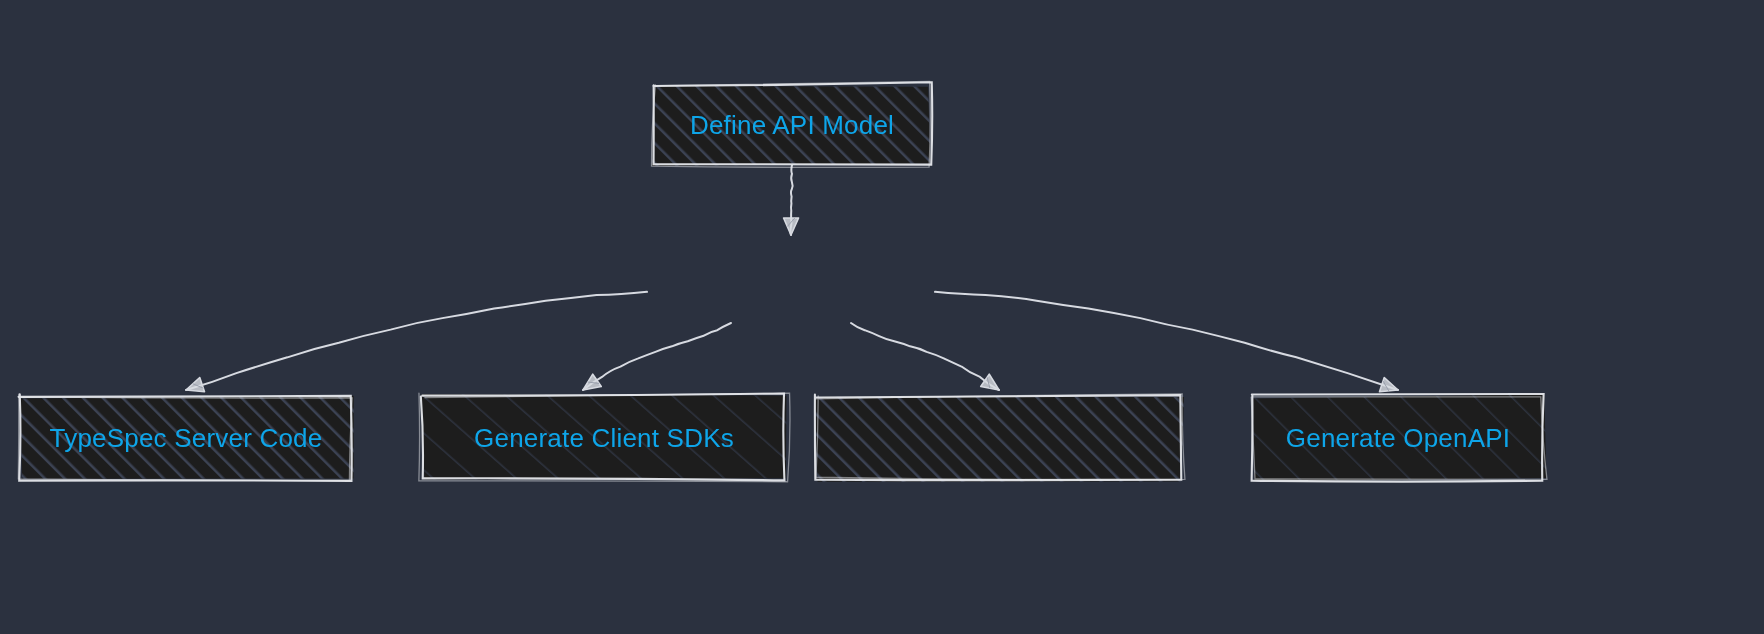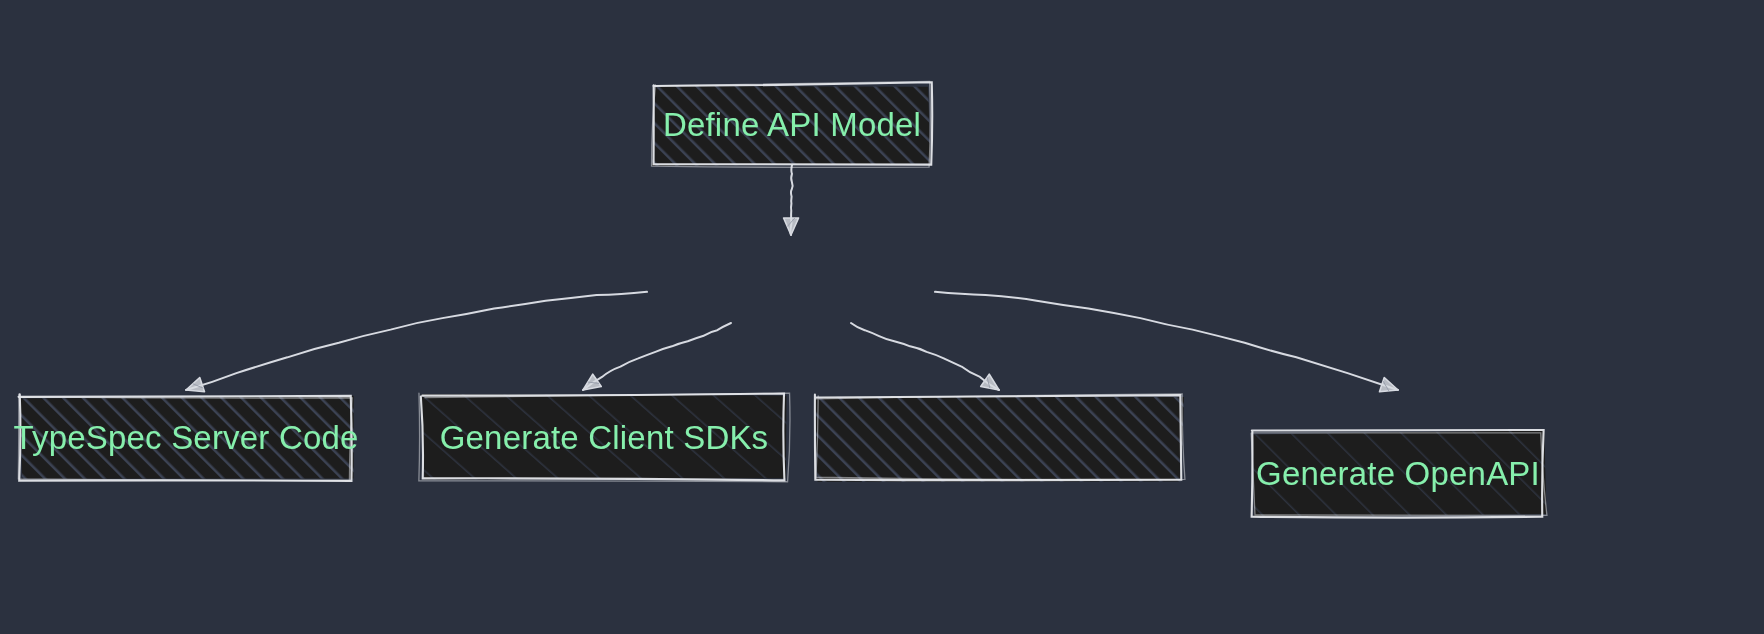--- a/index.html
+++ b/index.html
@@ -41,22 +41,22 @@
   .node-shape {
     position: absolute;
     left: 0; top: 0;
     width: 100%;
     height: 100%;
     overflow: visible;
   }
   .node-label {
     position: relative;
     z-index: 3;
-    color: #86efac;
-    font-size: 33px;
+    color: #0ea5e9;
+    font-size: 26px;
     font-weight: 400;
     letter-spacing: 0.2px;
     white-space: nowrap;
     text-align: center;
     line-height: 1.1;
   }
 </style>
 </head>
 <body>
 
@@ -117,21 +117,21 @@
         </svg>
         <div class="node-label">Generate Client SDKs</div>
       </div>
       <div class="node" style="left: 816px; top: 396px; width: 366px; height: 84px;">
         <svg class="node-shape" viewBox="0 0 366 84" preserveAspectRatio="none">
           <path d="M -1.5730571180582047 0.7281176256947219 L 368.0184629658237 0.8957411696203054 L 365.1979156974703 85.45388522213325 L 1.5269248051568867 85.73885722542181 Z" fill="url(#hatch-strong)" stroke="none"></path>
           <path d="M 0.38 1.52 Q 181.49 -0.46 364.32 -0.83 Q 364.64 41.62 365.28 83.63 Q 180.84 84.63 -0.65 83.62 Q -1.25 42.07 -1.09 -1.35" fill="none" stroke="#e6e8ec" stroke-width="2.1" stroke-opacity="0.95" stroke-linecap="round" vector-effect="non-scaling-stroke"></path>
           <path d="M -1.03 2.85 Q 180.78 -0.65 366.22 -2.05 Q 365.83 42.08 368.93 83.43 Q 183.33 84.37 0.00 81.23 Q 1.99 41.01 2.19 -0.11" fill="none" stroke="#e6e8ec" stroke-width="1.3" stroke-opacity="0.5" stroke-linecap="round" vector-effect="non-scaling-stroke"></path>
         </svg>
       </div>
-      <div class="node" style="left: 1252px; top: 396px; width: 292px; height: 84px; margin-top: 36px;">
+      <div class="node" style="left: 1252px; top: 396px; width: 292px; height: 84px;">
         <svg class="node-shape" viewBox="0 0 292 84" preserveAspectRatio="none">
           <path d="M 1.0992757838219405 2.4516196741722527 L 292.26570502724496 -1.7119715823791921 L 294.52939373403785 81.9327028545551 L 2.246531786955893 85.15023621665314 Z" fill="url(#hatch-faint)" stroke="none"></path>
           <path d="M -0.16 -1.49 Q 144.70 -2.23 291.63 -2.03 Q 289.66 39.89 290.26 84.73 Q 144.41 86.51 -0.38 84.60 Q 0.76 39.94 0.32 -1.57" fill="none" stroke="#e6e8ec" stroke-width="2.1" stroke-opacity="0.95" stroke-linecap="round" vector-effect="non-scaling-stroke"></path>
           <path d="M 0.26 0.87 Q 145.44 1.11 288.80 0.86 Q 290.43 43.72 294.93 83.39 Q 147.06 83.37 2.99 83.00 Q 1.28 44.11 -0.80 1.15" fill="none" stroke="#e6e8ec" stroke-width="1.3" stroke-opacity="0.5" stroke-linecap="round" vector-effect="non-scaling-stroke"></path>
         </svg>
         <div class="node-label">Generate OpenAPI</div>
       </div>
     </div>
 
 </div>

